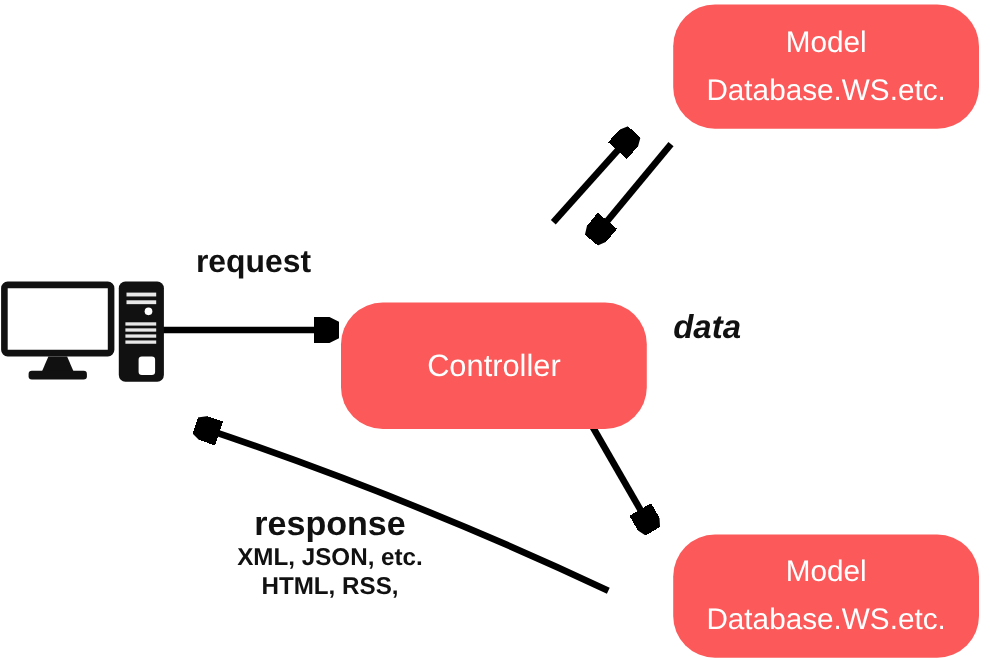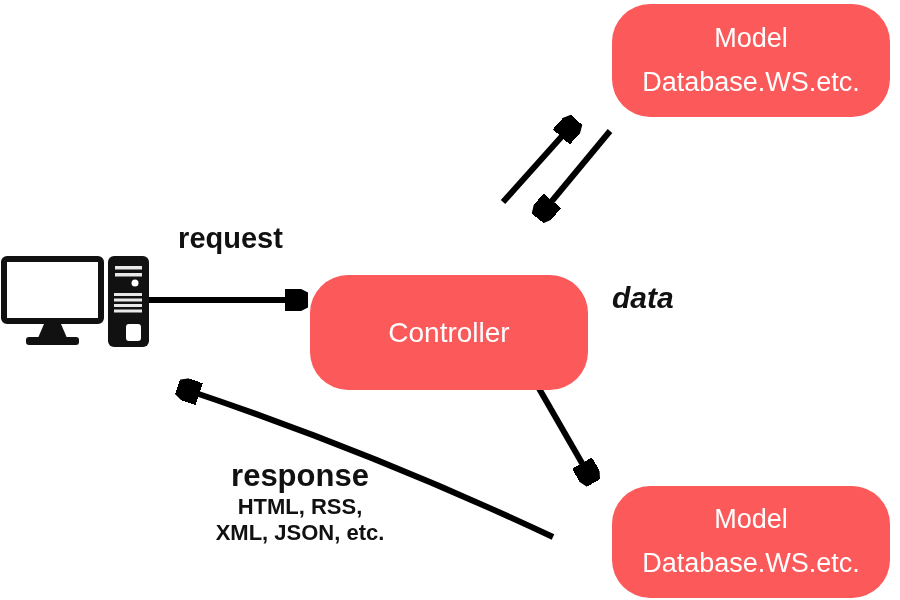--- a/index.html
+++ b/index.html
@@ -124,17 +124,17 @@
   </div>
 
   <div class="lbl lbl-request">
     <div class="title">request</div>
   </div>
 
   <div class="lbl lbl-data">data</div>
 
   <div class="lbl lbl-response">
     <div class="title">response</div>
+    <div class="sub">XML, JSON, etc.</div>
     <div class="sub">HTML, RSS,</div>
-    <div class="sub">XML, JSON, etc.</div>
   </div>
 
 </div>
 
 </body></html>

